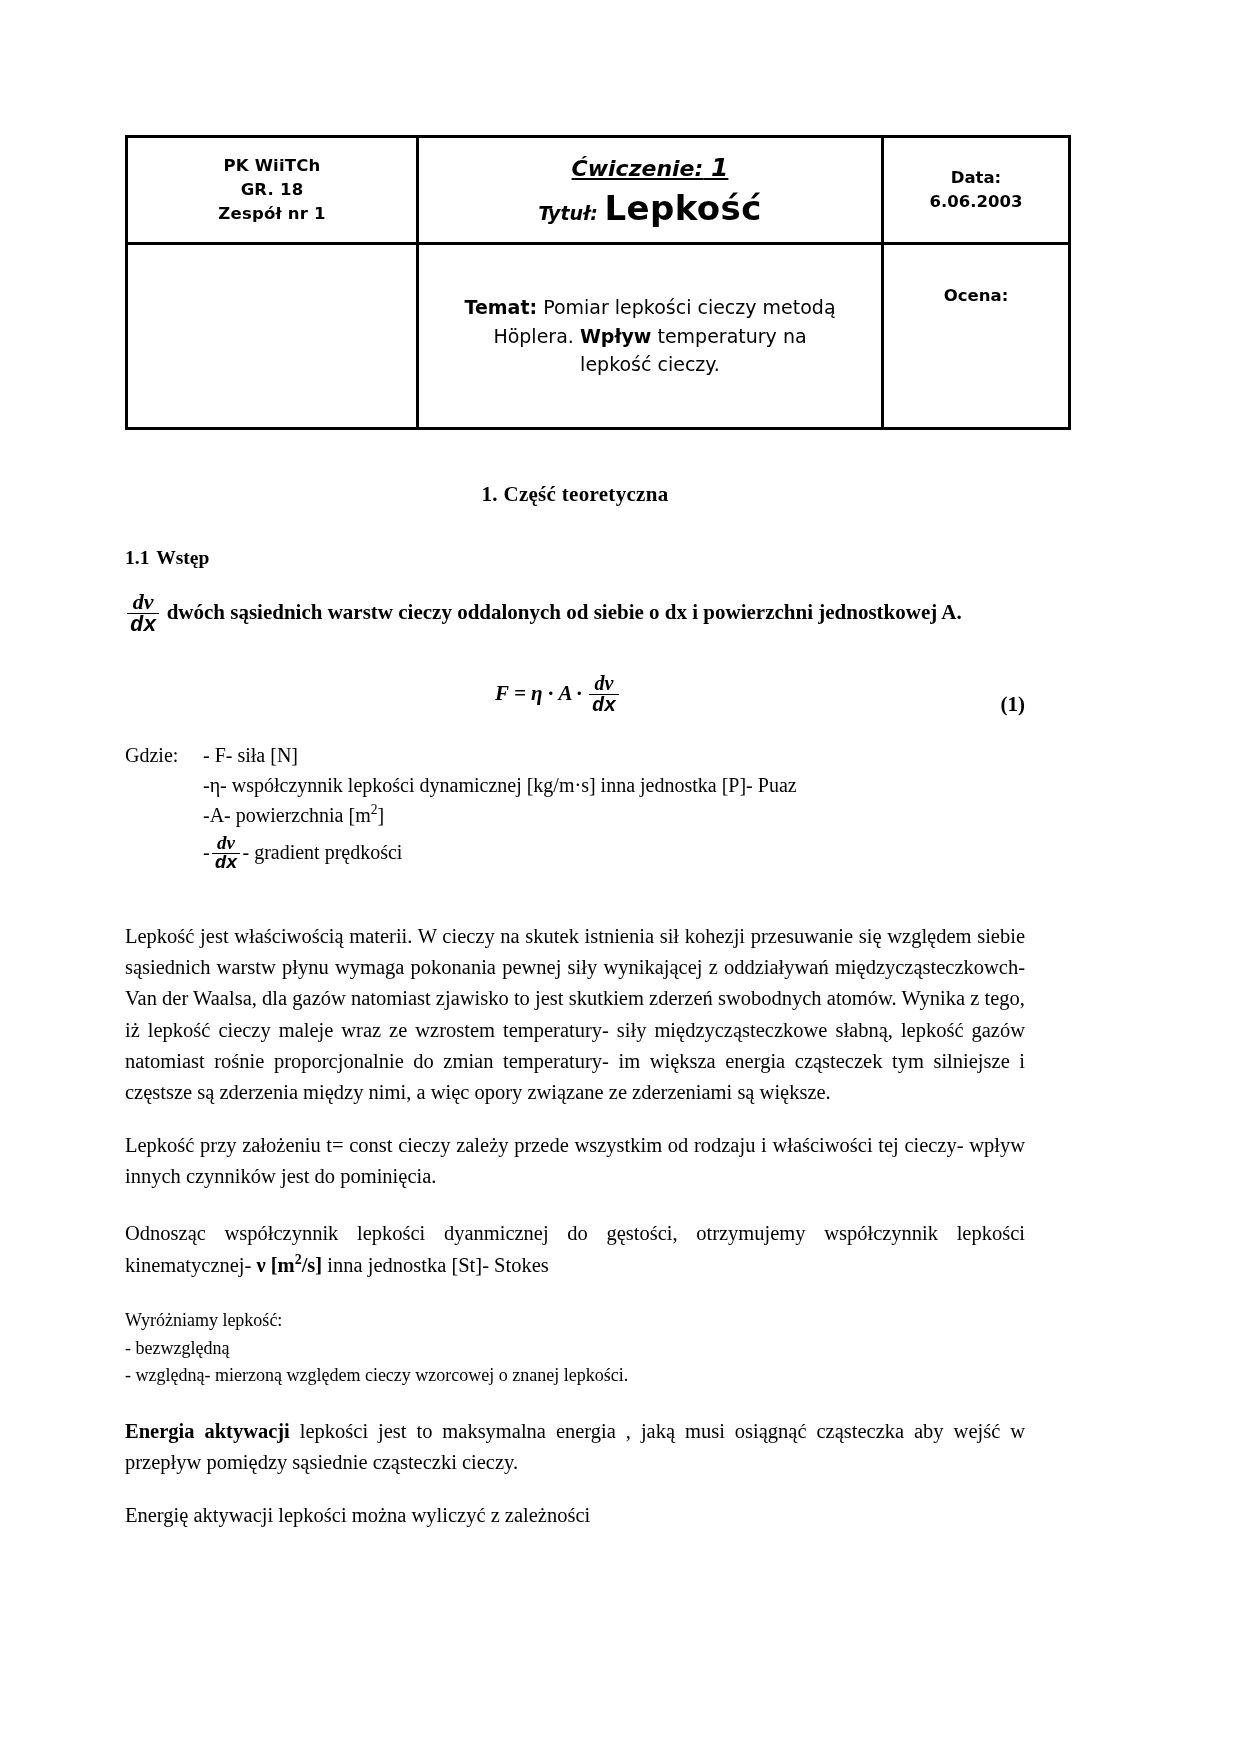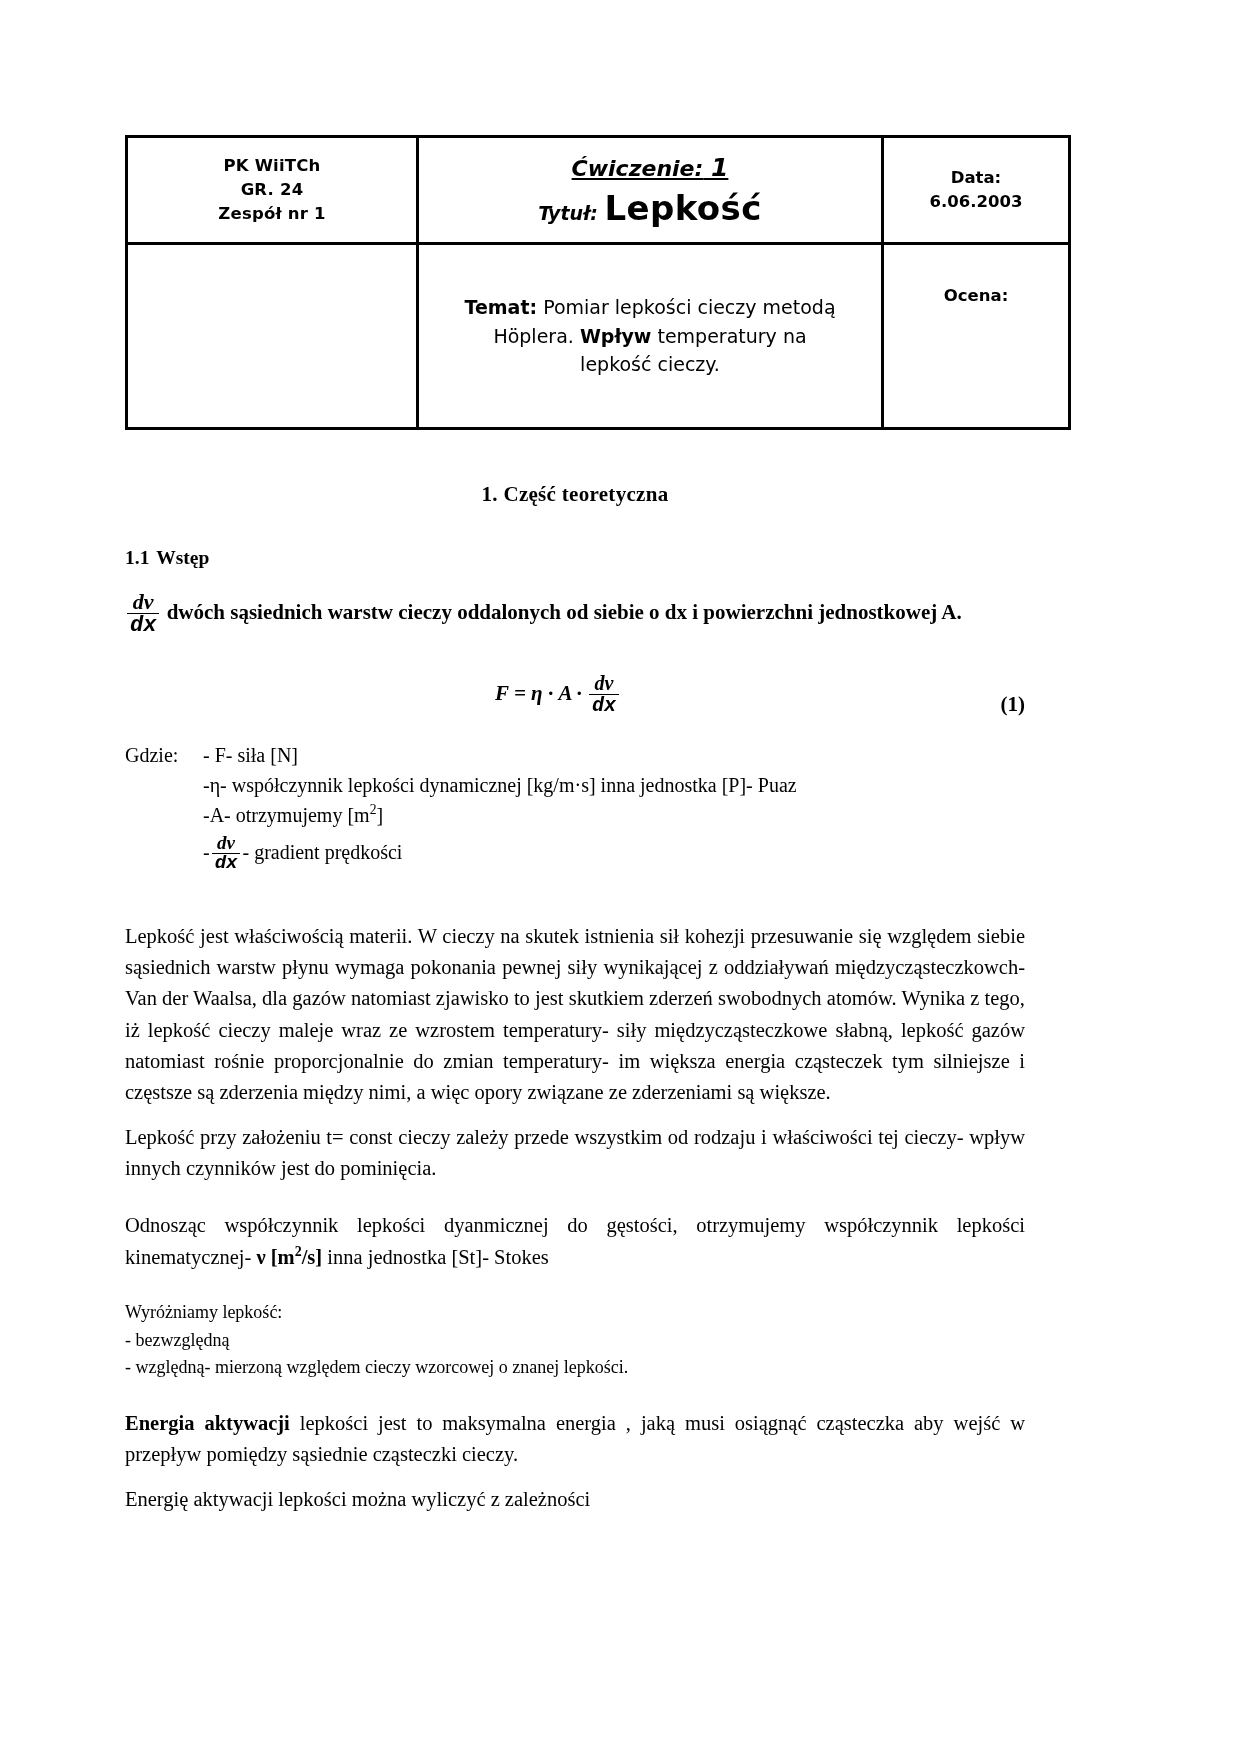--- a/index.html
+++ b/index.html
@@ -209,42 +209,42 @@
   p.body {
     font-family: "Liberation Serif", serif;
     font-size: 20.5px;
     line-height: 1.52;
     text-align: justify;
     margin: 0;
   }
   p.body.just { text-align: justify; }
   p.gap-top-lg { margin-top: 46px; }
   p.gap-top-md { margin-top: 26px; }
-  p.gap-top-sm { margin-top: 14px; }
+  p.gap-top-sm { margin-top: 22px; }
   .b { font-weight: bold; }
 
   .list-plain {
     font-family: "Liberation Serif", serif;
     font-size: 18px;
     line-height: 1.52;
     margin: 0;
   }
 </style>
 </head>
 <body>
 
 <div class="page">
   <div class="content">
 
     <table class="header-table">
       <tbody>
           <tr>
         <td class="cell-ident row1-h">
           <div>PK WiiTCh</div>
-          <div>GR. 24</div>
+          <div>GR. 18</div>
           <div>Zespół nr 1</div>
         </td>
         <td class="cell-title row1-h">
           <div class="cw-line">
             <span>Ćwiczenie:</span>
             <span class="num">1</span>
           </div>
           <div class="ty-line">
             <span class="lbl">Tytuł:</span>
             <span class="val">Lepkość</span>
@@ -301,21 +301,21 @@
       </div>
       <div class="eq-num">(1)</div>
     </div>
 
     <div class="gdzie-block">
       <div class="gdzie-row">
         <span class="gdzie-lbl">Gdzie:</span><span>- F- siła [N]</span>
       </div>
       <div class="gi-indent">-η- współczynnik lepkości dynamicznej [kg/m·s] inna jednostka [P]- Puaz</div>
       <div class="gi-indent">
-        <span>-A- otrzymujemy [m</span><sup class="sq">2</sup><span>]</span>
+        <span>-A- powierzchnia [m</span><sup class="sq">2</sup><span>]</span>
       </div>
       <div class="grad-line">
         <span>-</span><span class="frac inl">
           <span class="num-t">dv</span>
           <span class="den-t">dx</span>
         </span><span>- gradient prędkości</span>
       </div>
     </div>
 
     <p class="body just gap-top-lg">Lepkość jest właściwością materii. W cieczy na skutek istnienia sił kohezji przesuwanie się względem siebie sąsiednich warstw płynu wymaga pokonania pewnej siły wynikającej z oddziaływań międzycząsteczkowch- Van der Waalsa, dla gazów natomiast zjawisko to jest skutkiem zderzeń swobodnych atomów. Wynika z tego, iż lepkość cieczy maleje wraz ze wzrostem temperatury- siły międzycząsteczkowe słabną, lepkość gazów natomiast rośnie proporcjonalnie do zmian temperatury- im większa energia cząsteczek  tym silniejsze i częstsze są zderzenia między nimi, a więc opory związane ze zderzeniami są większe.</p>

